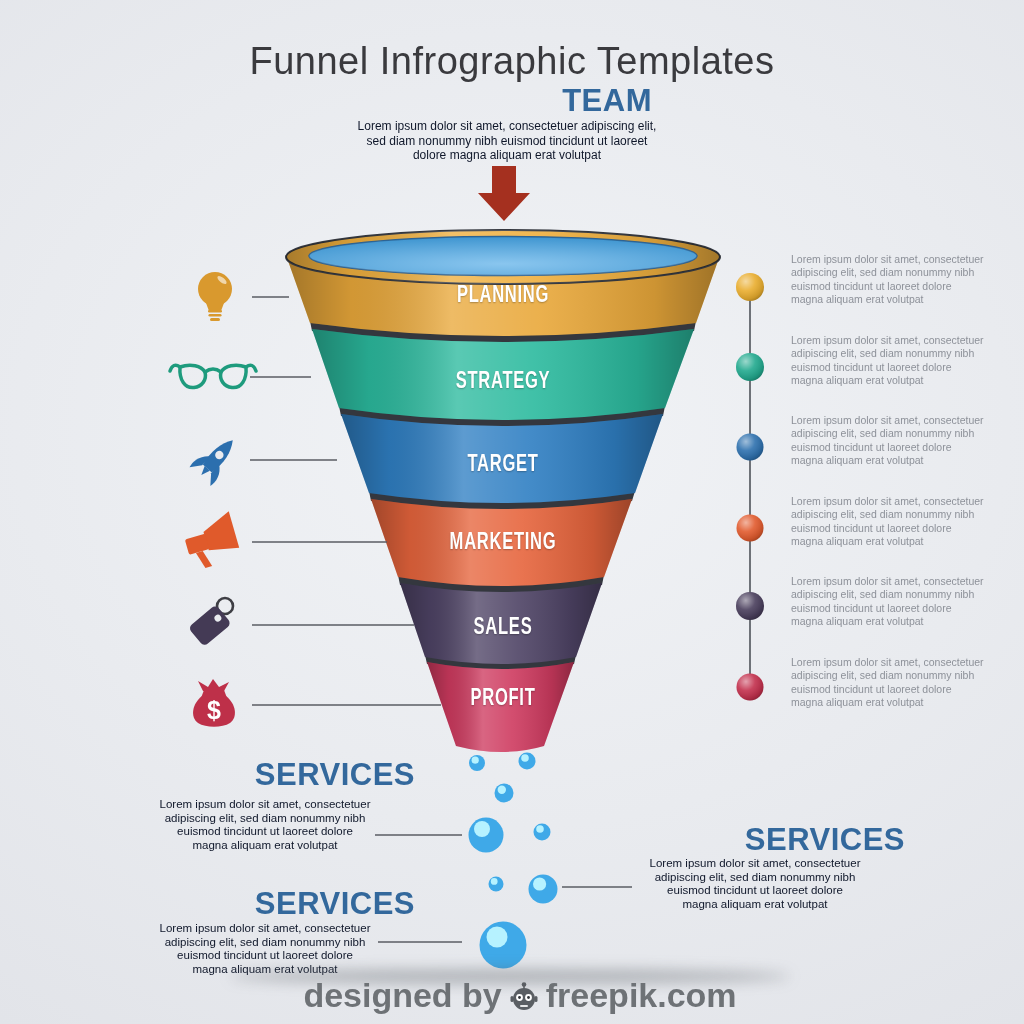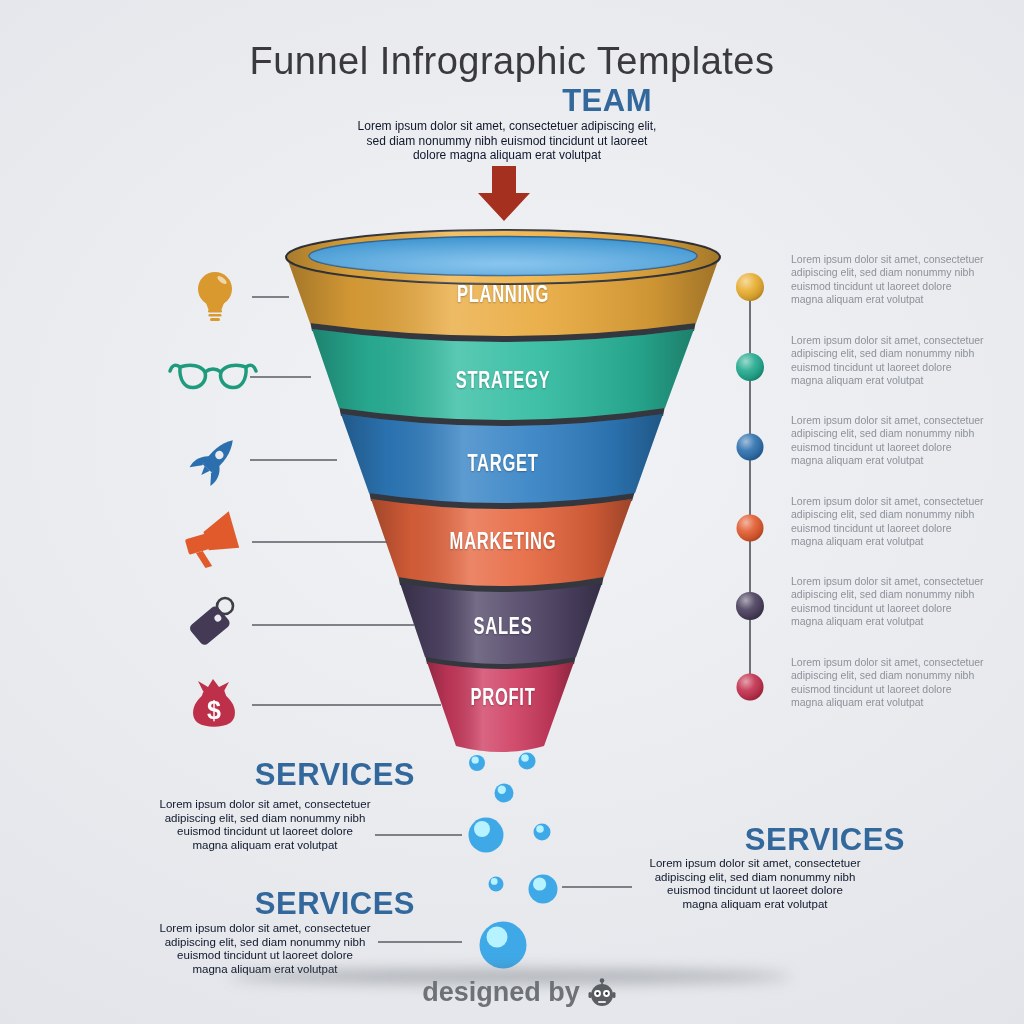--- a/index.html
+++ b/index.html
@@ -22,21 +22,21 @@
     text-shadow:0 1px 2px rgba(0,0,0,.28); line-height:26px;
   }
   .tl-text { position:absolute; left:791px; width:242px; font-size:10.5px; line-height:13.4px; color:#8D9199; white-space:pre-line; }
   #customer-h { left:115px; top:757px; width:300px; font-size:31px; }
   #customer-desc { left:115px; top:798px; width:300px; font-size:11.5px; line-height:13.6px; }
   #services-h { left:605px; top:822px; width:300px; font-size:31px; }
   #services-desc { left:605px; top:857px; width:300px; font-size:11.5px; line-height:13.6px; }
   #finance-h { left:115px; top:886px; width:300px; font-size:31px; }
   #finance-desc { left:115px; top:922px; width:300px; font-size:11.5px; line-height:13.6px; }
   #footer-shadow { left:230px; top:969px; width:560px; height:15px; background:rgba(88,92,98,.38); border-radius:50%; filter:blur(7px); }
-  #footer { left:0; top:976px; width:1024px; display:flex; justify-content:center; align-items:center; gap:6px; color:#6E7276; font-size:27px; font-weight:bold;padding-left:16px; }
+  #footer { left:0; top:976px; width:1024px; display:flex; justify-content:center; align-items:center; gap:6px; color:#6E7276; font-size:34px; font-weight:bold;padding-left:16px; }
 </style>
 </head>
 <body>
 
 <svg class="abs" style="left:0;top:0" width="1024" height="1024" viewBox="0 0 1024 1024">
   <defs>
     <linearGradient id="shade" x1="0" y1="0" x2="1" y2="0">
       <stop offset="0" stop-color="#000" stop-opacity=".30"></stop>
       <stop offset=".15" stop-color="#000" stop-opacity=".10"></stop>
       <stop offset=".38" stop-color="#fff" stop-opacity=".22"></stop>
@@ -291,13 +291,14 @@
       <circle cx="16" cy="19" r="11" fill="#5A5E63"></circle>
       <rect x="2.5" y="16" width="3" height="6" rx="1.5" fill="#5A5E63"></rect>
       <rect x="26.5" y="16" width="3" height="6" rx="1.5" fill="#5A5E63"></rect>
       <circle cx="11.5" cy="17.5" r="3.4" fill="#fff"></circle>
       <circle cx="20.5" cy="17.5" r="3.4" fill="#fff"></circle>
       <circle cx="11.5" cy="17.5" r="1.4" fill="#2F3237"></circle>
       <circle cx="20.5" cy="17.5" r="1.4" fill="#2F3237"></circle>
       <rect x="12" y="25" width="8" height="2" rx="1" fill="#fff" opacity=".85"></rect>
     </svg>
   </span>
+  <span>freepik.com</span>
 </div>
 
 </body></html>

